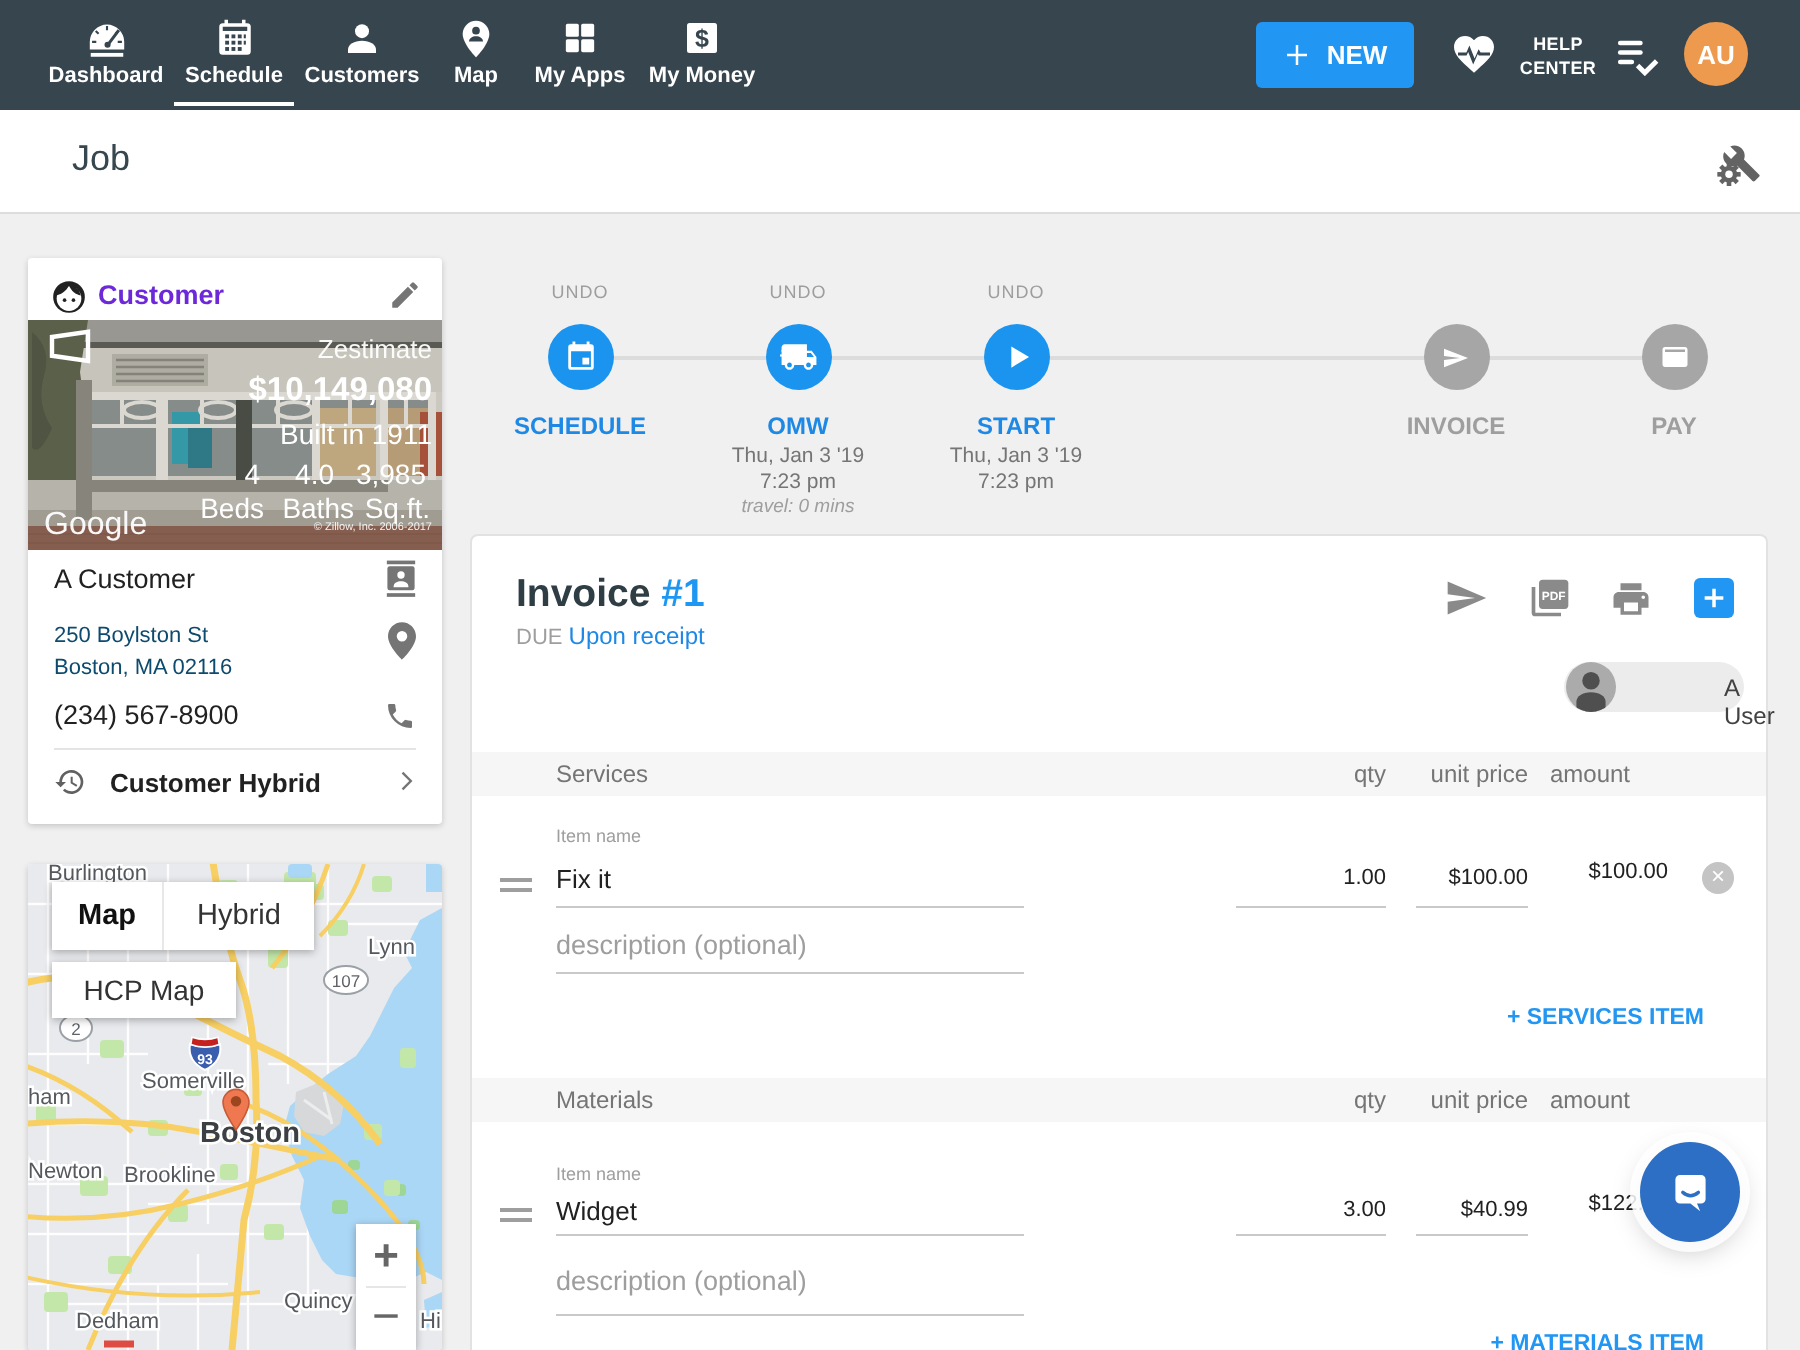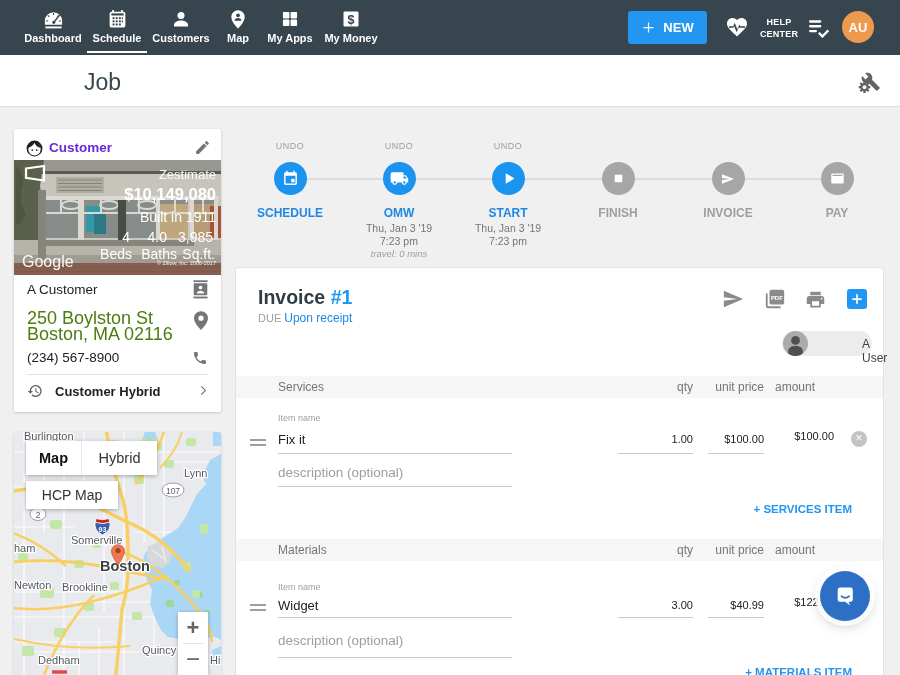--- a/index.html
+++ b/index.html
@@ -10,21 +10,21 @@
 #nav { position:absolute; left:0; top:0; width:900px; height:55px; background:#36454e; }
 .tab { position:absolute; top:0; height:55px; text-align:center; color:#fff; }
 .tab .ic { margin:8px auto 2px; height:22px; display:flex; align-items:center; justify-content:center; }
 .tab .lb { font-size:11px; font-weight:bold; color:#fff; }
 .tab.active:after { content:""; position:absolute; left:2px; right:2px; bottom:2px; height:2.5px; background:#fff; }
 #newbtn { position:absolute; left:628px; top:11px; width:79px; height:33px; background:#2196f3; border-radius:3px; color:#fff; font-size:13px; font-weight:bold; display:flex; align-items:center; justify-content:center; }
 #helpc { position:absolute; left:749px; top:16px; width:60px; text-align:center; color:#fff; font-size:9px; font-weight:bold; line-height:12px; letter-spacing:0.2px; }
 #avatar { position:absolute; left:842px; top:11px; width:32px; height:32px; border-radius:50%; background:#ed9a4f; color:#fff; font-size:13px; font-weight:bold; display:flex; align-items:center; justify-content:center; }
 
 #jobbar { position:absolute; left:0; top:55px; width:900px; height:52px; background:#fff; border-bottom:1px solid #ddd; }
-#jobbar h1 { position:absolute; left:36px; top:14px; font-size:23px; font-weight:normal; color:#37474f;margin-left:48px; }
+#jobbar h1 { position:absolute; left:36px; top:14px; font-size:18px; font-weight:normal; color:#37474f; }
 
 .card { position:absolute; background:#fff; border-radius:2px; box-shadow:0 1px 3px rgba(0,0,0,0.18); }
 #custcard { left:14px; top:129px; width:207px; height:283px; }
 #mapcard { left:14px; top:432px; width:207px; height:243px; overflow:hidden; }
 
 #timeline { position:absolute; left:235px; top:130px; width:649px; height:130px; }
 .tl-line { position:absolute; top:48px; height:1.5px; background:#dcdcdc; }
 .tl-step { position:absolute; width:110px; text-align:center; }
 .tl-undo { font-size:9px; color:#9e9e9e; letter-spacing:0.5px; height:14px; margin-top:11px; margin-bottom:7px;}
 .tl-circ { width:33px; height:33px; border-radius:50%; margin:0 auto; display:flex; align-items:center; justify-content:center; }
@@ -194,29 +194,20 @@
   </div>
   <div class="tl-step" style="left:218px;">
     <div class="tl-undo">UNDO</div>
     <div class="tl-circ blue">
         <svg width="17" height="17" viewBox="0 0 24 24">
           <path fill="#fff" d="M8 4.5l12.5 7.5L8 19.5z"></path>
         </svg>
       </div>
     <div class="tl-name b">START</div>
     <div class="tl-sub">Thu, Jan 3 '19<br>7:23 pm</div>
-  </div>
-  <div class="tl-step" style="left:328px;">
-    <div class="tl-undo">&nbsp;</div>
-    <div class="tl-circ gray">
-        <svg width="13" height="13" viewBox="0 0 24 24">
-          <rect x="5" y="5" width="14" height="14" rx="1.5" fill="#fff"></rect>
-        </svg>
-      </div>
-    <div class="tl-name g">FINISH</div>
   </div>
   <div class="tl-step" style="left:438px;">
     <div class="tl-undo">&nbsp;</div>
     <div class="tl-circ gray">
         <svg width="16" height="16" viewBox="0 0 24 24">
           <path fill="#fff" d="M3 5l18 7-18 7 0-5.5 12-1.5-12-1.5z"></path>
         </svg>
       </div>
     <div class="tl-name g">INVOICE</div>
   </div>
@@ -386,21 +377,21 @@
   <div class="abs" style="left:13px;top:153px;font-size:13.5px;color:#212121;">A Customer</div>
   <svg class="abs" style="left:178px;top:151px;" width="17" height="19" viewBox="0 0 24 26">
       <g fill="#757575">
         <rect x="2" y="0" width="20" height="2.6"></rect>
         <rect x="2" y="23" width="20" height="2.6"></rect>
         <path d="M4 4h16a1.6 1.6 0 0 1 1.6 1.6v14A1.6 1.6 0 0 1 20 21H4a1.6 1.6 0 0 1-1.6-1.6v-14A1.6 1.6 0 0 1 4 4z"></path>
         <circle cx="12" cy="10.2" r="2.6" fill="#fff"></circle>
         <path fill="#fff" d="M6.8 18.2c0-2.4 2.6-3.6 5.2-3.6s5.2 1.2 5.2 3.6v.6H6.8z"></path>
       </g>
     </svg>
-  <div class="abs" style="left:13px;top:181px;font-size:18px;color:#4d7c0f;line-height:16px;">250 Boylston St<br>Boston, MA 02116</div>
+  <div class="abs" style="left:13px;top:181px;font-size:11px;color:#0c4a6e;line-height:16px;">250 Boylston St<br>Boston, MA 02116</div>
   <svg class="abs" style="left:180px;top:182px;" width="14" height="19" viewBox="0 0 24 32">
       <path fill="#757575" d="M12 0C5.4 0 0 5.4 0 12c0 9 12 20 12 20s12-11 12-20C24 5.4 18.6 0 12 0zm0 16.5a4.5 4.5 0 1 1 0-9 4.5 4.5 0 0 1 0 9z"></path>
     </svg>
   <div class="abs" style="left:13px;top:221px;font-size:13.5px;color:#212121;">(234) 567-8900</div>
   <svg class="abs" style="left:178px;top:221px;" width="16" height="16" viewBox="0 0 24 24">
       <path fill="#757575" d="M6.62 10.79a15.05 15.05 0 0 0 6.59 6.59l2.2-2.2a1 1 0 0 1 1.02-.24 11.36 11.36 0 0 0 3.57.57 1 1 0 0 1 1 1V20a1 1 0 0 1-1 1A17 17 0 0 1 3 4a1 1 0 0 1 1-1h3.5a1 1 0 0 1 1 1c0 1.25.2 2.45.57 3.57a1 1 0 0 1-.25 1.02l-2.2 2.2z"></path>
     </svg>
   <div class="abs" style="left:13px;top:245px;width:181px;height:1px;background:#e4e4e4;"></div>
   <svg class="abs" style="left:13px;top:254px;" width="16" height="16" viewBox="0 0 24 24">
       <path fill="#616161" d="M13 3a9 9 0 0 0-9 9H1l3.89 3.89.07.14L9 12H6a7 7 0 1 1 2.1 5l-1.42 1.42A9 9 0 1 0 13 3z"></path>

